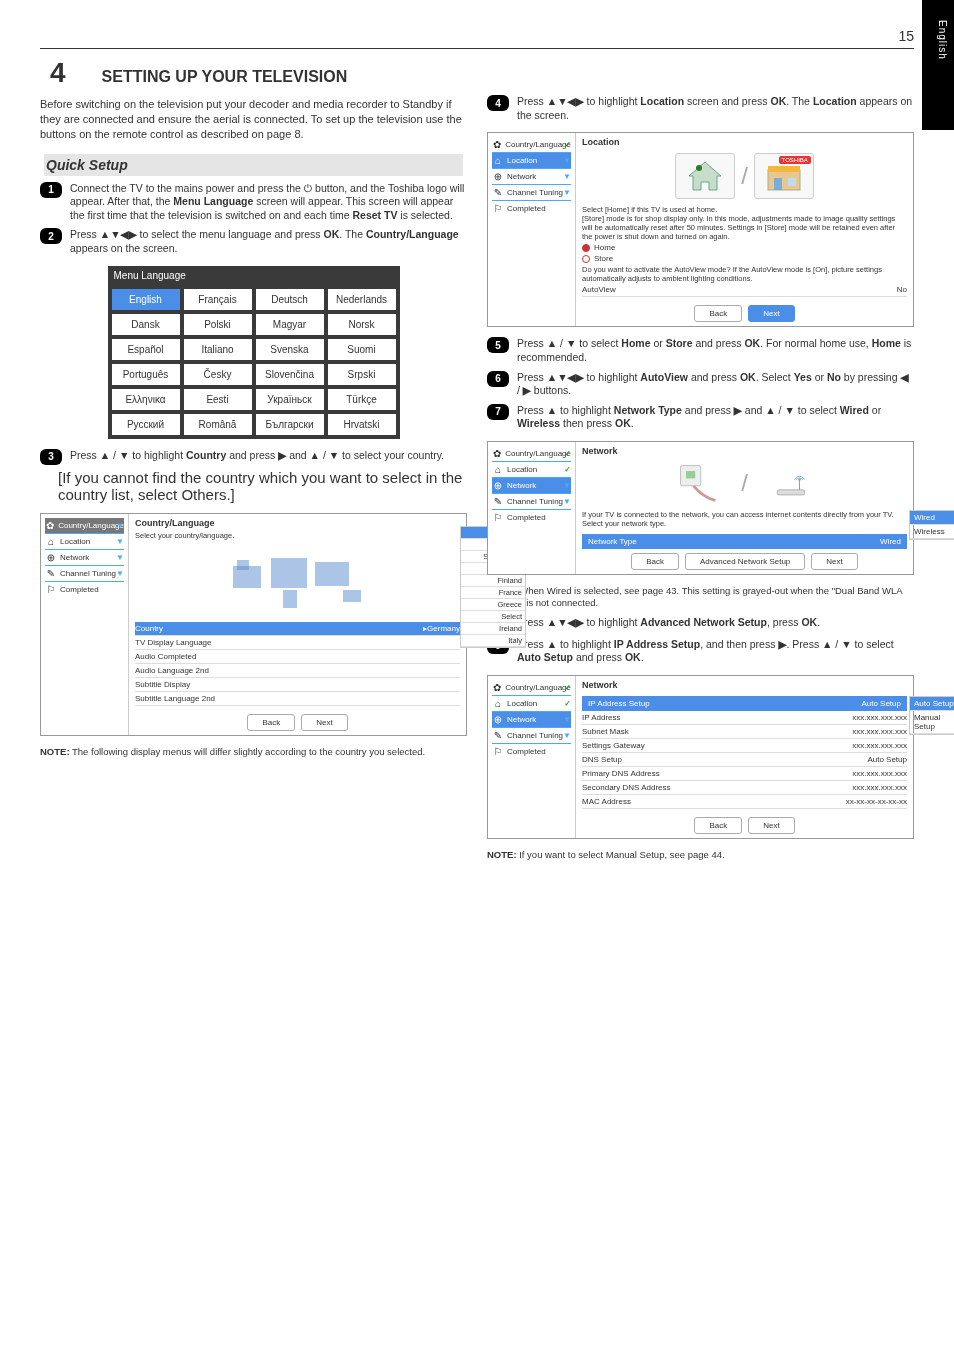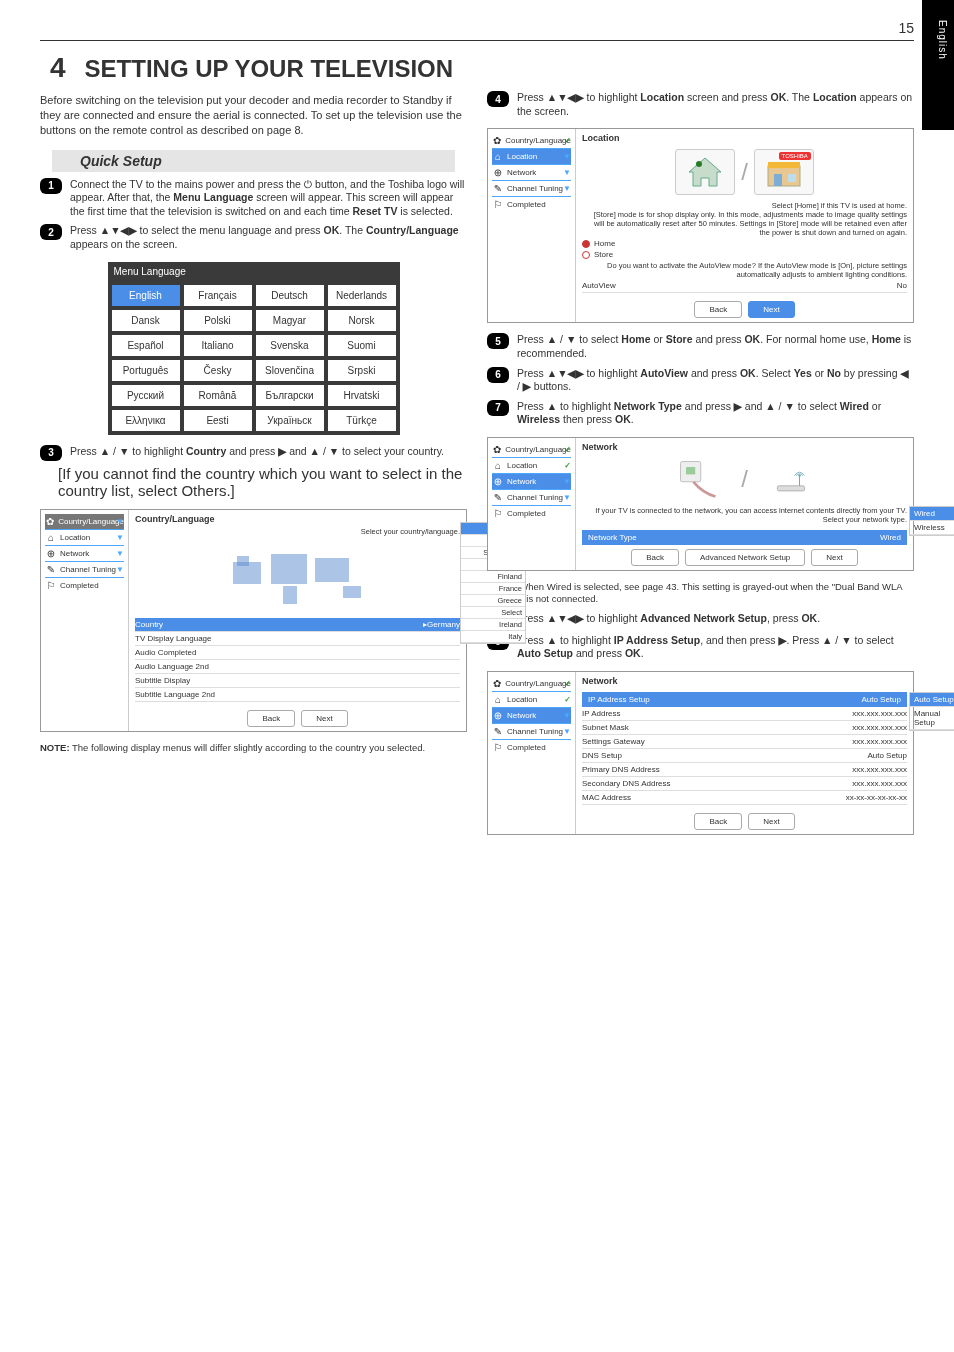--- a/index.html
+++ b/index.html
@@ -1,28 +1,28 @@
 <!DOCTYPE html>
 <html><head>
 <meta charset="utf-8">
 <style>
   * { box-sizing: border-box; margin: 0; padding: 0; }
   body { font-family: Arial, Helvetica, sans-serif; color: #333; background: #fff; width: 954px; margin: 0 auto; position: relative; }
   .page { padding: 20px 40px 40px 40px; }
-  .top-page-num { text-align: right; font-size: 14px; }
+  .top-page-num { text-align: right; font-size: 14px; margin-top: 8px; }
   .top-rule { border-top: 1px solid #333; margin: 4px 0 8px 0; }
   .tab-black { position: absolute; top: 0; right: 0; width: 32px; height: 130px; background: #000; }
   .tab-label { color: #fff; font-size: 10px; writing-mode: vertical-rl; text-orientation: mixed; position: absolute; right: 6px; top: 20px; letter-spacing: 1px; }
   .two-col { display: flex; gap: 20px; }
   .col { flex: 1; font-size: 10px; }
-  h1 { font-size: 24px; text-align: center; font-weight: bold; margin: 6px 0 2px 1px; }
+  h1 { font-size: 16px; text-align: center; font-weight: bold; margin: 6px 0 2px 18px; }
   .chapnum { font-size: 28px; font-weight: bold; text-align: left; padding-left: 10px;}
   .header-row { display:flex; align-items:baseline; gap:18px; margin-top:4px;}
   .intro { font-size: 11px; margin: 8px 0 12px 0; line-height: 1.35; }
-  .section-bar { background: #e5e5e5; font-size: 14px; font-weight: bold; font-style: italic; padding: 3px 28px; margin: 6px 12px; }
+  .section-bar { background: #e5e5e5; font-size: 14px; font-weight: bold; font-style: italic; padding: 3px 2px; margin: 6px 4px; }
   .step { display: flex; gap: 8px; margin: 6px 0 4px 0; }
   .step-num { background: #000; color: #fff; border-radius: 6px; min-width: 22px; height: 16px; font-size: 10px; font-weight: bold; display: flex; align-items: center; justify-content: center; padding:1px 4px;}
   .step-text { font-size: 10.5px; line-height: 1.3; flex: 1; }
   .step-text b { font-weight: bold; }
   .note { font-size: 9.5px; margin: 4px 0; line-height:1.3;}
   .note-label { font-weight: bold; font-size:9.5px;}
   .arrows { font-family: Arial; font-weight:bold;}
   
   .lang-table { margin: 10px auto; border-collapse: collapse; font-size: 10px; background:#3a3a3a; padding:2px;}
   .lang-table td.hdr { background:#3a3a3a; color:#fff; font-size:10px; padding:4px; }
@@ -33,21 +33,21 @@
   .wiz-side { width:88px; border-right:1px solid #ccc; padding:4px;}
   .wiz-side-row { display:flex; align-items:center; gap:3px; border-bottom:1px solid #4aa8ff; padding:2px 0; position:relative;}
   .wiz-side-row.last{border-bottom:none;}
   .wiz-side-row .ico{ width:12px; text-align:center; font-size:10px;}
   .wiz-side-row .chk{ color:#2a9a2a; font-weight:bold; position:absolute; right:0;}
   .wiz-side-row .tri{ color:#4aa8ff; position:absolute; right:0; font-size:8px;}
   .wiz-side-row.active { background:#4a8ee8; color:#fff;}
   .wiz-side-row.active-g { background:#777; color:#fff;}
   .wiz-main { flex:1; padding:4px 6px; position:relative;}
   .wiz-main h4{ font-size:9px; font-weight:bold; margin-bottom:3px;}
-  .wiz-desc{ font-size:7.5px; line-height:1.2;text-align:right;}
+  .wiz-desc{ font-size:7.5px; line-height:1.2;}
   .wiz-buttons{ display:flex; gap:6px; justify-content:center; margin-top:8px;}
   .btn{ border:1px solid #aaa; border-radius:3px; padding:3px 14px; font-size:8px; background:#fff;}
   .btn.primary{ background:#4a8ee8; color:#fff; border-color:#4a8ee8;}
   .wiz-list{ position:absolute; right:-60px; top:12px; border:1px solid #ccc; background:#fff; width:66px; font-size:7.5px;}
   .wiz-list div{ border-bottom:1px solid #ddd; padding:1px 3px; text-align:right;}
   .wiz-list .sel{ background:#4a8ee8; color:#fff;}
   .wiz-country-row{ border-bottom:1px solid #ddd; padding:2px 0; font-size:8px;}
   .wiz-country-row.sel{ background:#4a8ee8; color:#fff;}
   .worldmap { width:150px; height:70px; margin:6px auto; display:flex; align-items:center; justify-content:center;}
   .worldmap svg{width:150px;height:70px;}
@@ -130,30 +130,30 @@
           <td class="cell">Svenska</td>
           <td class="cell">Suomi</td>
         </tr>
         <tr>
           <td class="cell">Português</td>
           <td class="cell">Česky</td>
           <td class="cell">Slovenčina</td>
           <td class="cell">Srpski</td>
         </tr>
         <tr>
+          <td class="cell">Ελληνικα</td>
+          <td class="cell">Eesti</td>
+          <td class="cell">Україньск</td>
+          <td class="cell">Türkçe</td>
+        </tr>
+        <tr>
           <td class="cell">Русский</td>
           <td class="cell">Română</td>
           <td class="cell">Български</td>
           <td class="cell">Hrvatski</td>
-        </tr>
-        <tr>
-          <td class="cell">Ελληνικα</td>
-          <td class="cell">Eesti</td>
-          <td class="cell">Україньск</td>
-          <td class="cell">Türkçe</td>
         </tr>
       </tbody>
         </table>
 
       <div class="step">
         <div class="step-num">3</div>
         <div class="step-text">
           <span>Press </span><span class="arrows">▲</span> / <span class="arrows">▼</span><span> to highlight </span><b>Country</b><span> and press </span><span class="arrows">▶</span><span> and </span><span class="arrows">▲</span> / <span class="arrows">▼</span><span> to select your country.</span>
         </div>
       </div>
@@ -475,16 +475,17 @@
             <div class="btn">Back</div>
             <div class="btn">Next</div>
           </div>
           <div class="select-opt" style="bottom:auto; top:20px;">
             <div class="sel">Auto Setup</div>
             <div>Manual Setup</div>
           </div>
         </div>
       </div>
 
+      <p class="note"><span class="note-label">NOTE:</span> <span>If you want to select Manual Setup, see page 44.</span></p>
 
     </div>
   </div>
 </div>
 
 </body></html>

